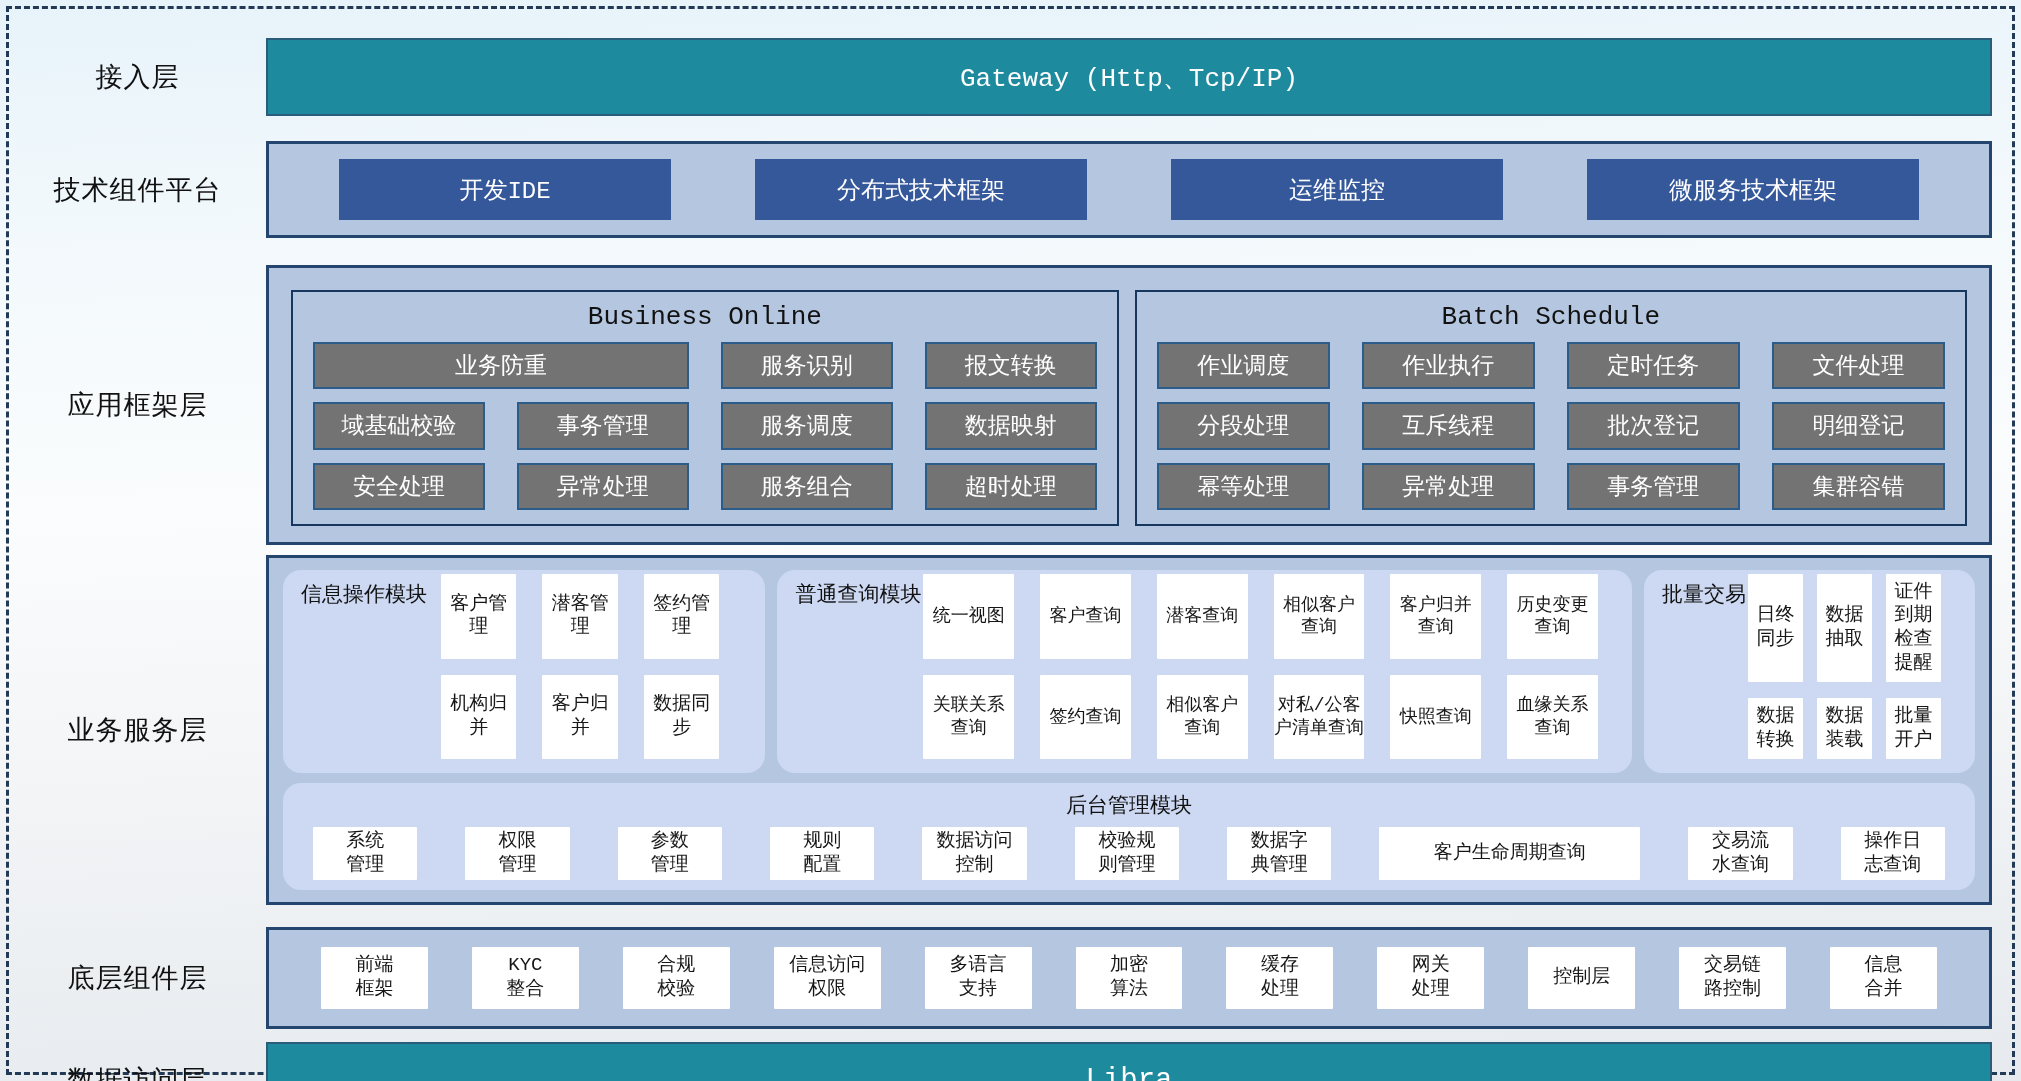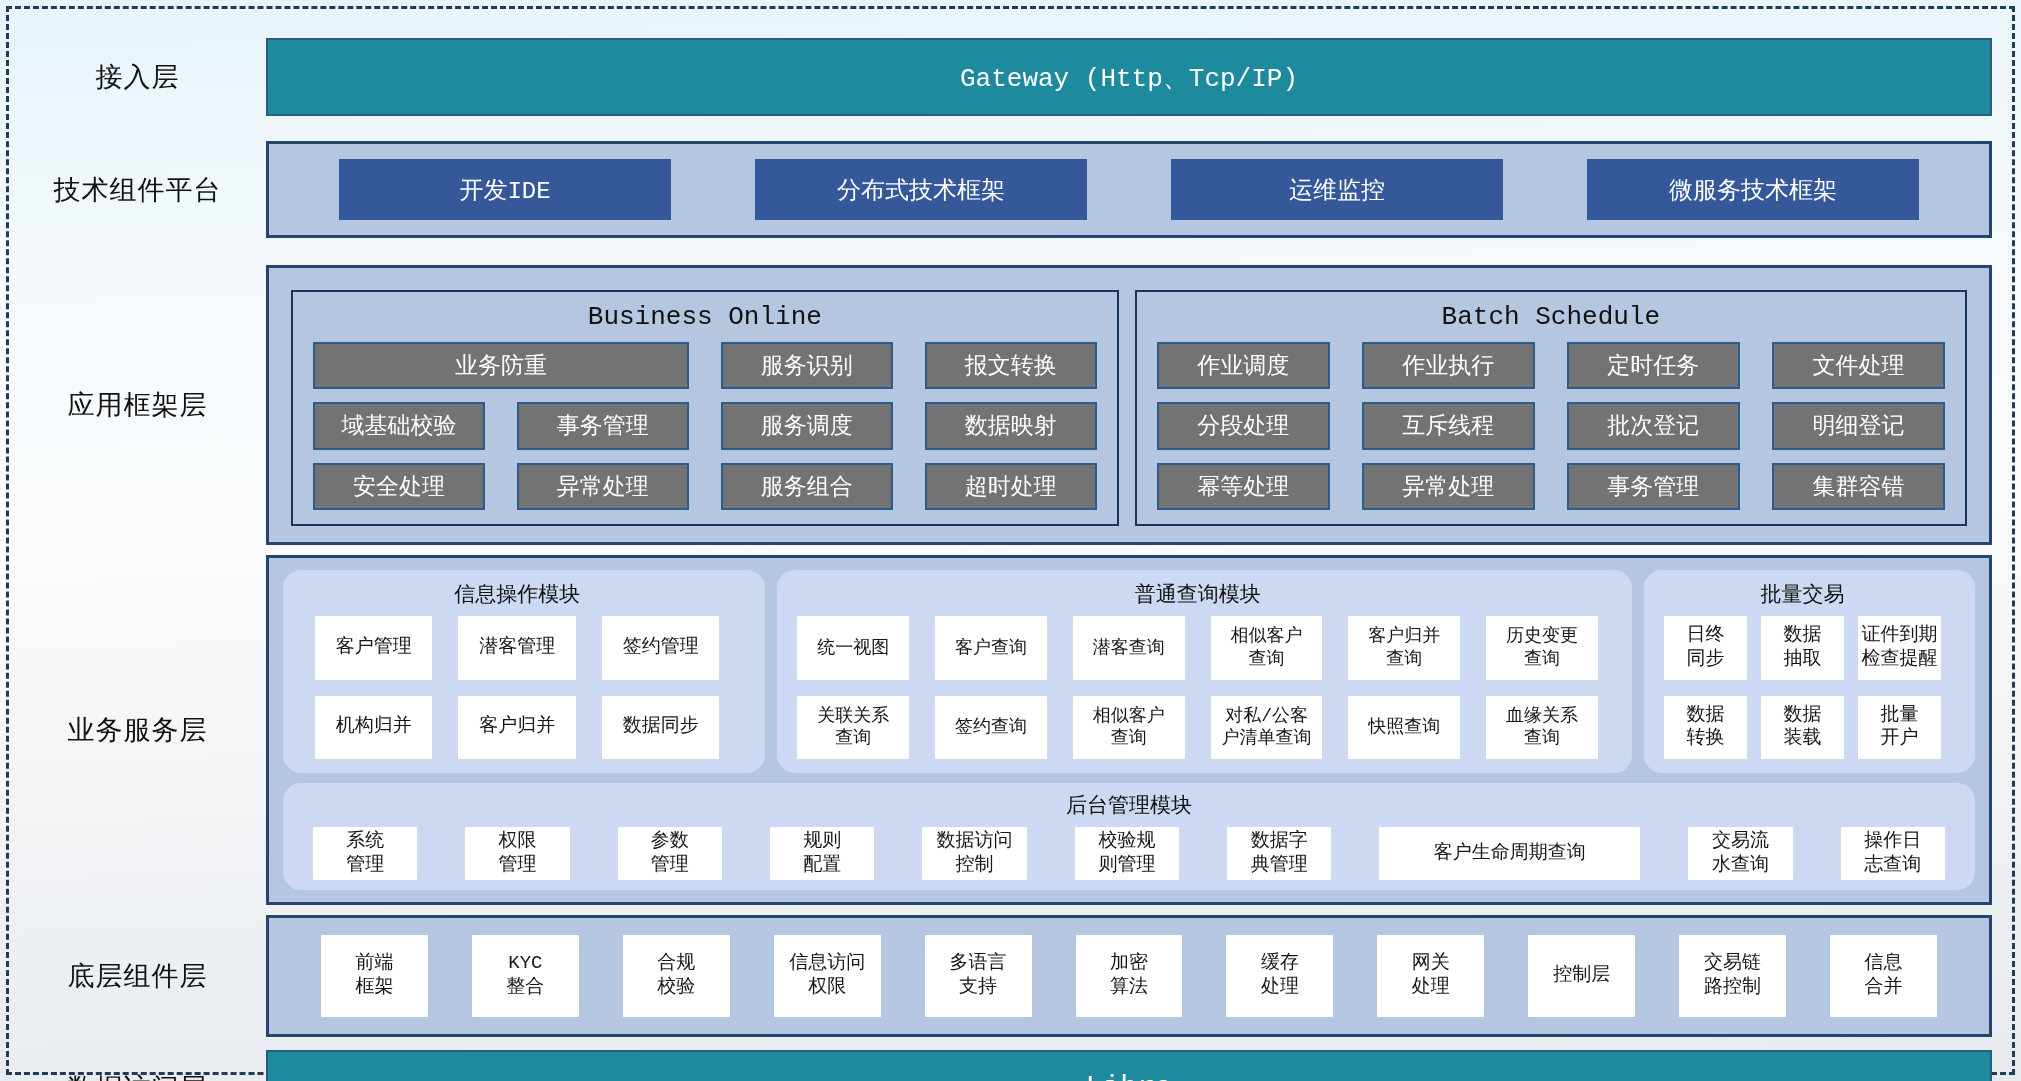--- a/index.html
+++ b/index.html
@@ -28,21 +28,21 @@
     flex:1; display:flex; align-items:center; justify-content:center;
     background:#1e8a9d; border:2px solid #2a5d79;
     color:#fff; font-size:26px;
   }
 
   
   .row-access{ height:78px; margin-top:29px; }
   .row-tech{ height:97px; margin-top:25px; }
   .row-app{ height:280px; margin-top:27px; }
   .row-service{ height:350px; margin-top:10px; }
-  .row-base{ height:122px; margin-top:10px; }
+  .row-base{ height:102px; margin-top:22px; }
   .row-libra{ height:76px; margin-top:13px; }
 
   
   .container{
     flex:1; background:#b5c7e0; border:3px solid #24466e;
   }
   .tech-grid{
     display:grid; grid-template-columns:repeat(4,1fr);
     column-gap:84px; padding:15px 70px; height:100%;
   }
@@ -70,21 +70,21 @@
     background:#737373; border:2px solid #2b5c8a; color:#fff; font-size:23px;
     display:flex; align-items:center; justify-content:center;
   }
   .fw-chip.wide{ grid-column:1 / span 2; }
 
   
   .service-inner{ display:flex; flex-direction:column; gap:10px; padding:12px 14px; height:100%; }
   .panel-row{ display:flex; gap:12px; flex:218; }
   .panel{
     background:#cdd9f2; border-radius:18px;
-    display:flex; flex-direction:column; padding:4px 32px 14px 18px;
+    display:flex; flex-direction:row; padding:4px 32px 14px 18px;
   }
   .panel.info{ flex:480; }
   .panel.query{ flex:893; }
   .panel.batch{ flex:312; }
   .panel-title{ text-align:center; font-size:21px; color:#111; padding:6px 0 8px 0; }
   .card-grid{ flex:1; display:grid; column-gap:26px; row-gap:16px; }
   .grid-3{ grid-template-columns:repeat(3,1fr); padding:0 14px; }
   .grid-6{ grid-template-columns:repeat(6,1fr); padding:0 2px; }
   .card{
     background:#fff; color:#161616; font-size:19px; line-height:1.25;

